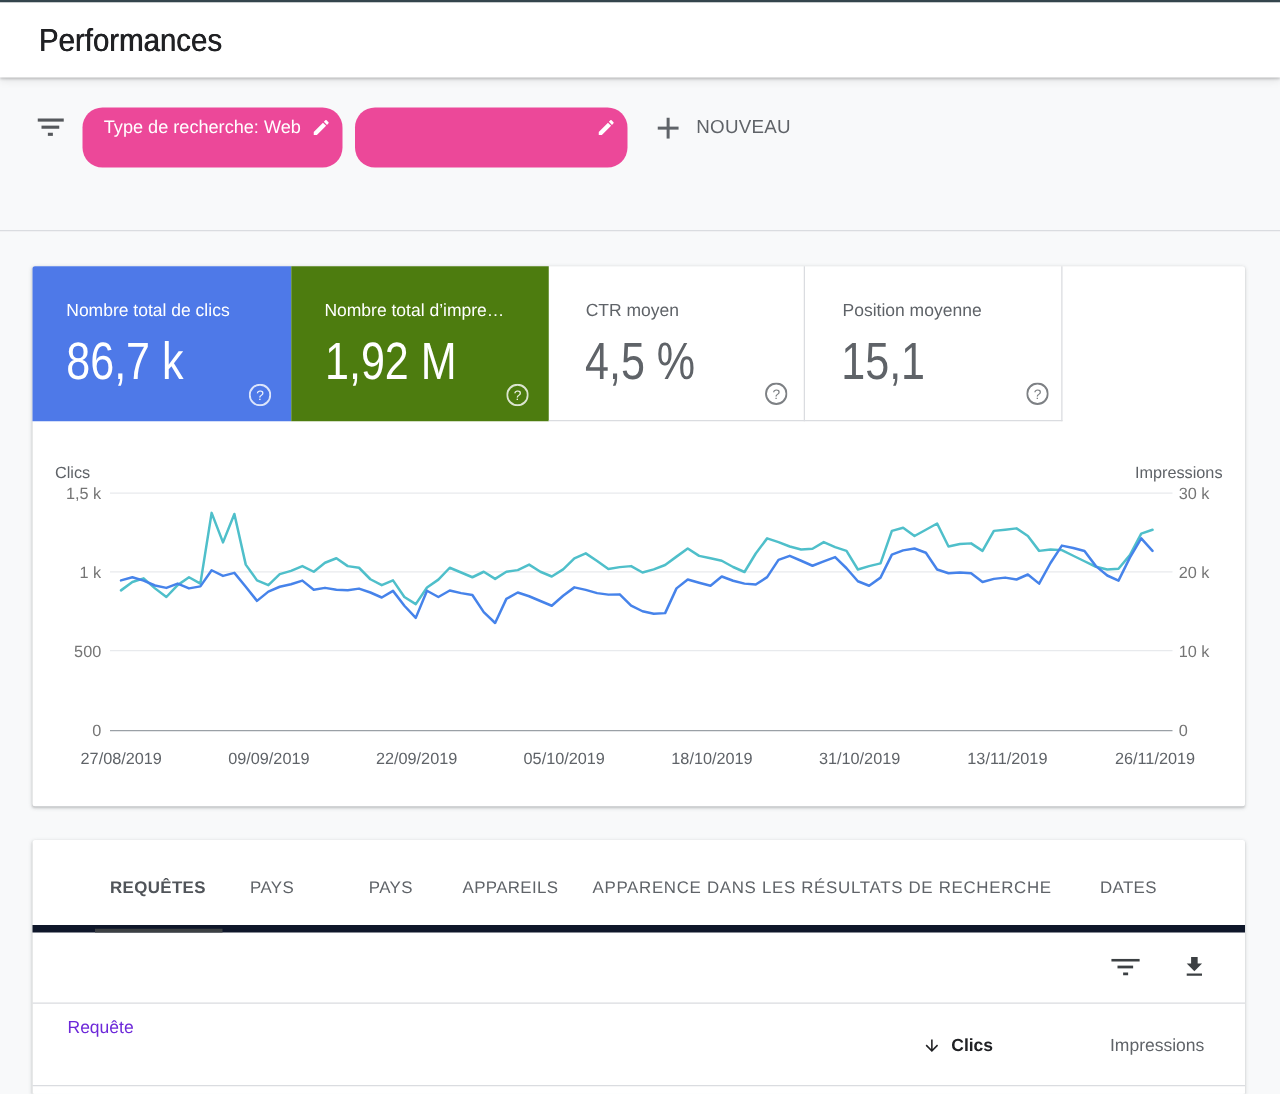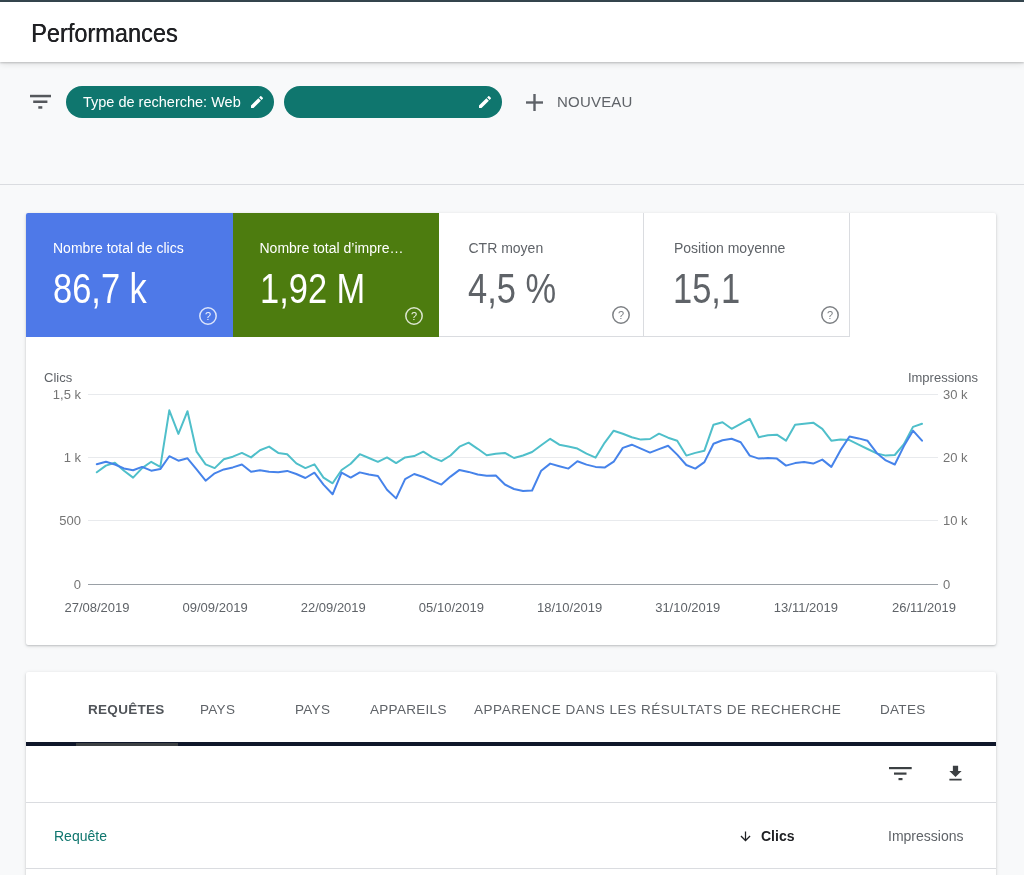--- a/index.html
+++ b/index.html
@@ -1,39 +1,39 @@
 <!DOCTYPE html>
 <html><head><meta charset="utf-8">
 <style>
 * { margin:0; padding:0; box-sizing:border-box; }
 html,body { width:1024px; height:875px; background:#f8f9fa; font-family:"Liberation Sans",sans-serif; position:relative; overflow:hidden; }
 .topline { position:absolute; top:0; left:0; width:1024px; height:2px; background:#36474f; }
 .appbar { position:absolute; top:2px; left:0; width:1024px; height:60px; background:#fff; box-shadow:0 1px 2px rgba(0,0,0,0.2), 0 2px 7px rgba(0,0,0,0.1);text-decoration:underline; }
 .appbar h1 { position:absolute; left:31px; top:17px; font-size:25.5px; font-weight:400; color:#202124; letter-spacing:0px; text-shadow:0.45px 0 0 #202124; transform:scaleX(0.923); transform-origin:0 0; }
 .filtericon { position:absolute; left:30px; top:94px; }
-.chip { position:absolute; top:86px; height:32px; border-radius:16px; background:#0f766e; color:#fff; font-size:14.5px; line-height:32px; }
+.chip { position:absolute; top:86px; height:48px; border-radius:16px; background:#ec4899; color:#fff; font-size:14.5px; line-height:32px; }
 .chip .txt { position:absolute; left:17px; top:0; white-space:nowrap; }
 .chip svg { position:absolute; right:9px; top:8px; }
 .plusicon { position:absolute; left:526px; top:93.5px; }
 .newbtn { position:absolute; top:86px; left:557px; height:32px; color:#5f6368; font-size:15px; font-weight:500; letter-spacing:0.2px; line-height:32px; }
 .divider1 { position:absolute; top:184px; left:0; width:1024px; height:1px; background:#dadce0; }
 .card { position:absolute; left:26px; width:970px; background:#fff; border-radius:2px; box-shadow:0 1px 2px rgba(60,64,67,0.25), 0 1px 4px rgba(60,64,67,0.1); }
 #card1 { top:213px; height:432px; }
 #card2 { top:672px; height:240px; }
 .tile { position:absolute; top:0; height:124px;padding-left:14px; }
 .tile .lab { position:absolute; left:27px; top:27px; font-size:14px; white-space:nowrap; }
 .tile .num { position:absolute; left:27px; top:55px; font-size:42px; line-height:42px; font-weight:400; letter-spacing:0; transform:scaleX(0.82); transform-origin:0 0; white-space:nowrap; }
 .tile svg.q { position:absolute; right:16px; bottom:12px; }
 #tile1 { left:0; width:206.5px; background:#4e79e8; color:#fff; border-radius:2px 0 0 0; }
 #tile2 { left:206.5px; width:206px; background:#4d7c0f; color:#fff; }
 #tile3 { left:412.5px; width:205.5px; border-right:1px solid #dadce0; border-bottom:1px solid #dadce0;text-align:center; }
 #tile4 { left:618px; width:206px; border-right:1px solid #dadce0; border-bottom:1px solid #dadce0; }
 #tile3 .lab, #tile4 .lab { color:#5f6368; left:30px; }
 #tile3 .num, #tile4 .num { color:#5f6368; left:29px; }
-.tabs { position:absolute; top:0; left:0; width:100%; height:74px; border-bottom:4px solid #0f172a;padding-left:24px; }
+.tabs { position:absolute; top:0; left:0; width:100%; height:74px; border-bottom:6px solid #0f172a;padding-left:24px; }
 .tab { position:absolute; top:30px; font-size:13.5px; letter-spacing:0.3px; color:#5f6368; white-space:nowrap; }
 .tab.active { color:#505459; font-weight:700; }
 .tabline { position:absolute; top:71px; left:50px; width:102px; height:3px; background:#3c4043; }
 .toolbar { position:absolute; top:75px; left:0; width:100%; height:56px; border-bottom:1px solid #dadce0; }
 .thead { position:absolute; top:131px; left:0; width:100%; height:66px; border-bottom:1px solid #dadce0; font-size:14px; }
 </style></head>
 <body>
 <div class="topline"></div>
 <div class="appbar">
     <h1>Performances</h1>
@@ -149,20 +149,20 @@
     <svg style="position:absolute; right:84px; top:20px;" width="23" height="14" viewBox="0 0 23 14">
       <rect x="0" y="0" width="22.7" height="2.2" fill="#3c4043"></rect>
       <rect x="5" y="5.5" width="12.5" height="2.2" fill="#3c4043"></rect>
       <rect x="9.5" y="11" width="4" height="2.2" fill="#3c4043"></rect>
     </svg>
     <svg style="position:absolute; right:30px; top:16px;" width="21" height="21" viewBox="0 0 24 24" fill="#3c4043">
         <path d="M19 9h-4V3H9v6H5l7 7 7-7zM5 18v2h14v-2H5z"></path>
       </svg>
   </div>
   <div class="thead">
-    <span style="position:absolute; left:28px; top:25px; color:#0f766e;">Requête</span>
+    <span style="position:absolute; left:28px; top:10px; color:#6d28d9;">Requête</span>
     <svg style="position:absolute; left:712px; top:26px;" width="15" height="15" viewBox="0 0 24 24" fill="#202124">
         <path d="M20 12l-1.41-1.41L13 16.17V4h-2v12.17l-5.58-5.59L4 12l8 8 8-8z"></path>
       </svg>
     <span style="position:absolute; left:735px; top:25px; color:#202124; font-weight:700;">Clics</span>
     <span style="position:absolute; left:862px; top:25px; color:#5f6368;">Impressions</span>
   </div>
 </div>
 
 </body></html>

